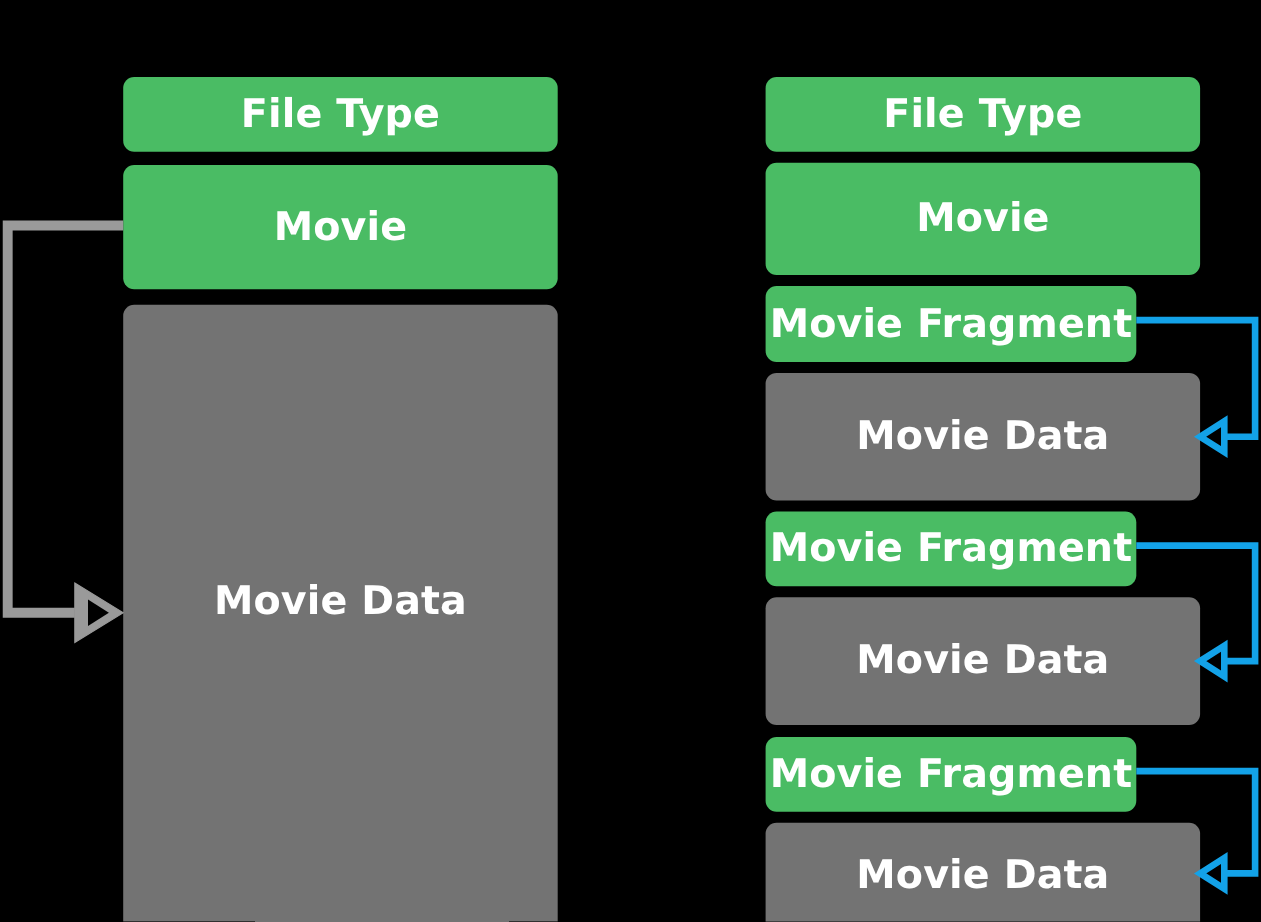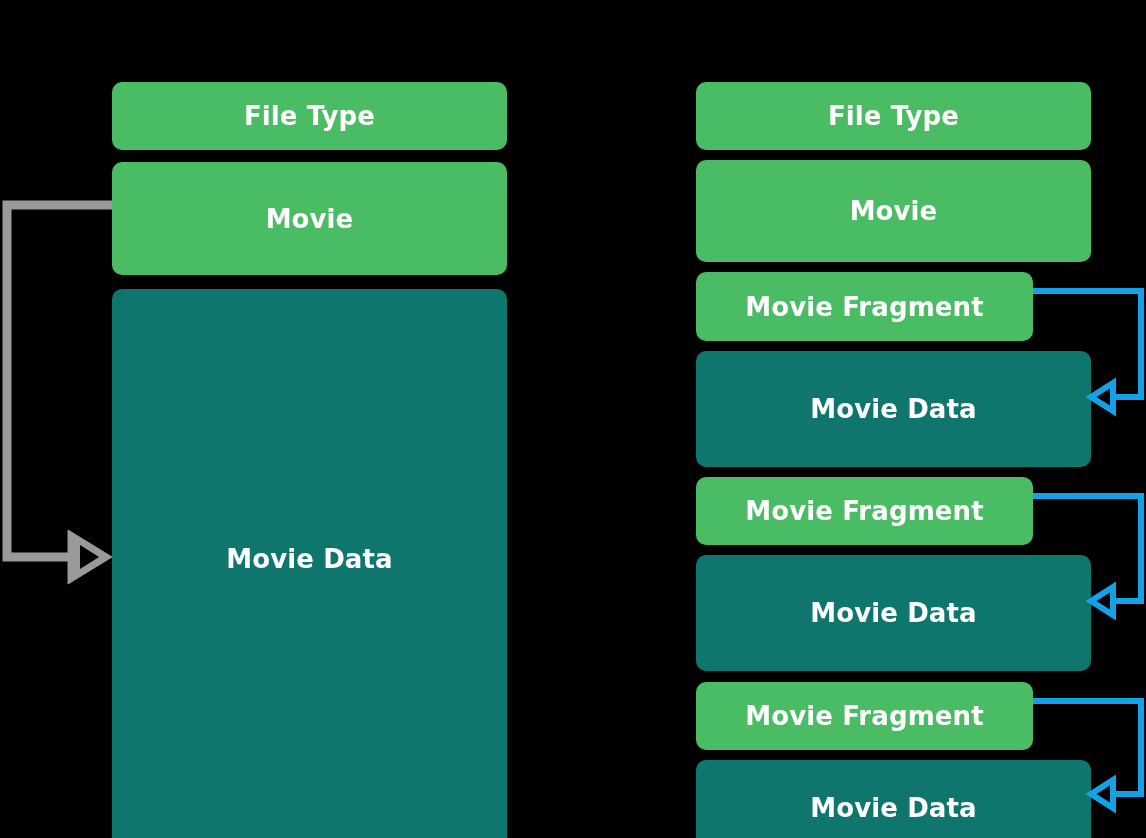--- a/index.html
+++ b/index.html
@@ -18,30 +18,29 @@
     overflow: hidden;
   }
   .box {
     position: absolute;
     box-sizing: border-box;
     border-radius: 10px;
     display: flex;
     align-items: center;
     justify-content: center;
     color: #ffffff;
-    font-size: 26px;
+    font-size: 36px;
     font-weight: 600;
     letter-spacing: 0.1px;
     line-height: 1;
     text-align: center;
-    margin-top: 12px;
     -webkit-font-smoothing: antialiased;
   }
   .box.green { background: #4abc64; }
-  .box.blue  { background: #0f766e; }
+  .box.blue  { background: #737373; }
   .box-label { pointer-events: none; }
 
   .arrow-layer {
     position: absolute;
     left: 0;
     top: 0;
     width: 1146px;
     height: 838px;
     pointer-events: none;
   }

